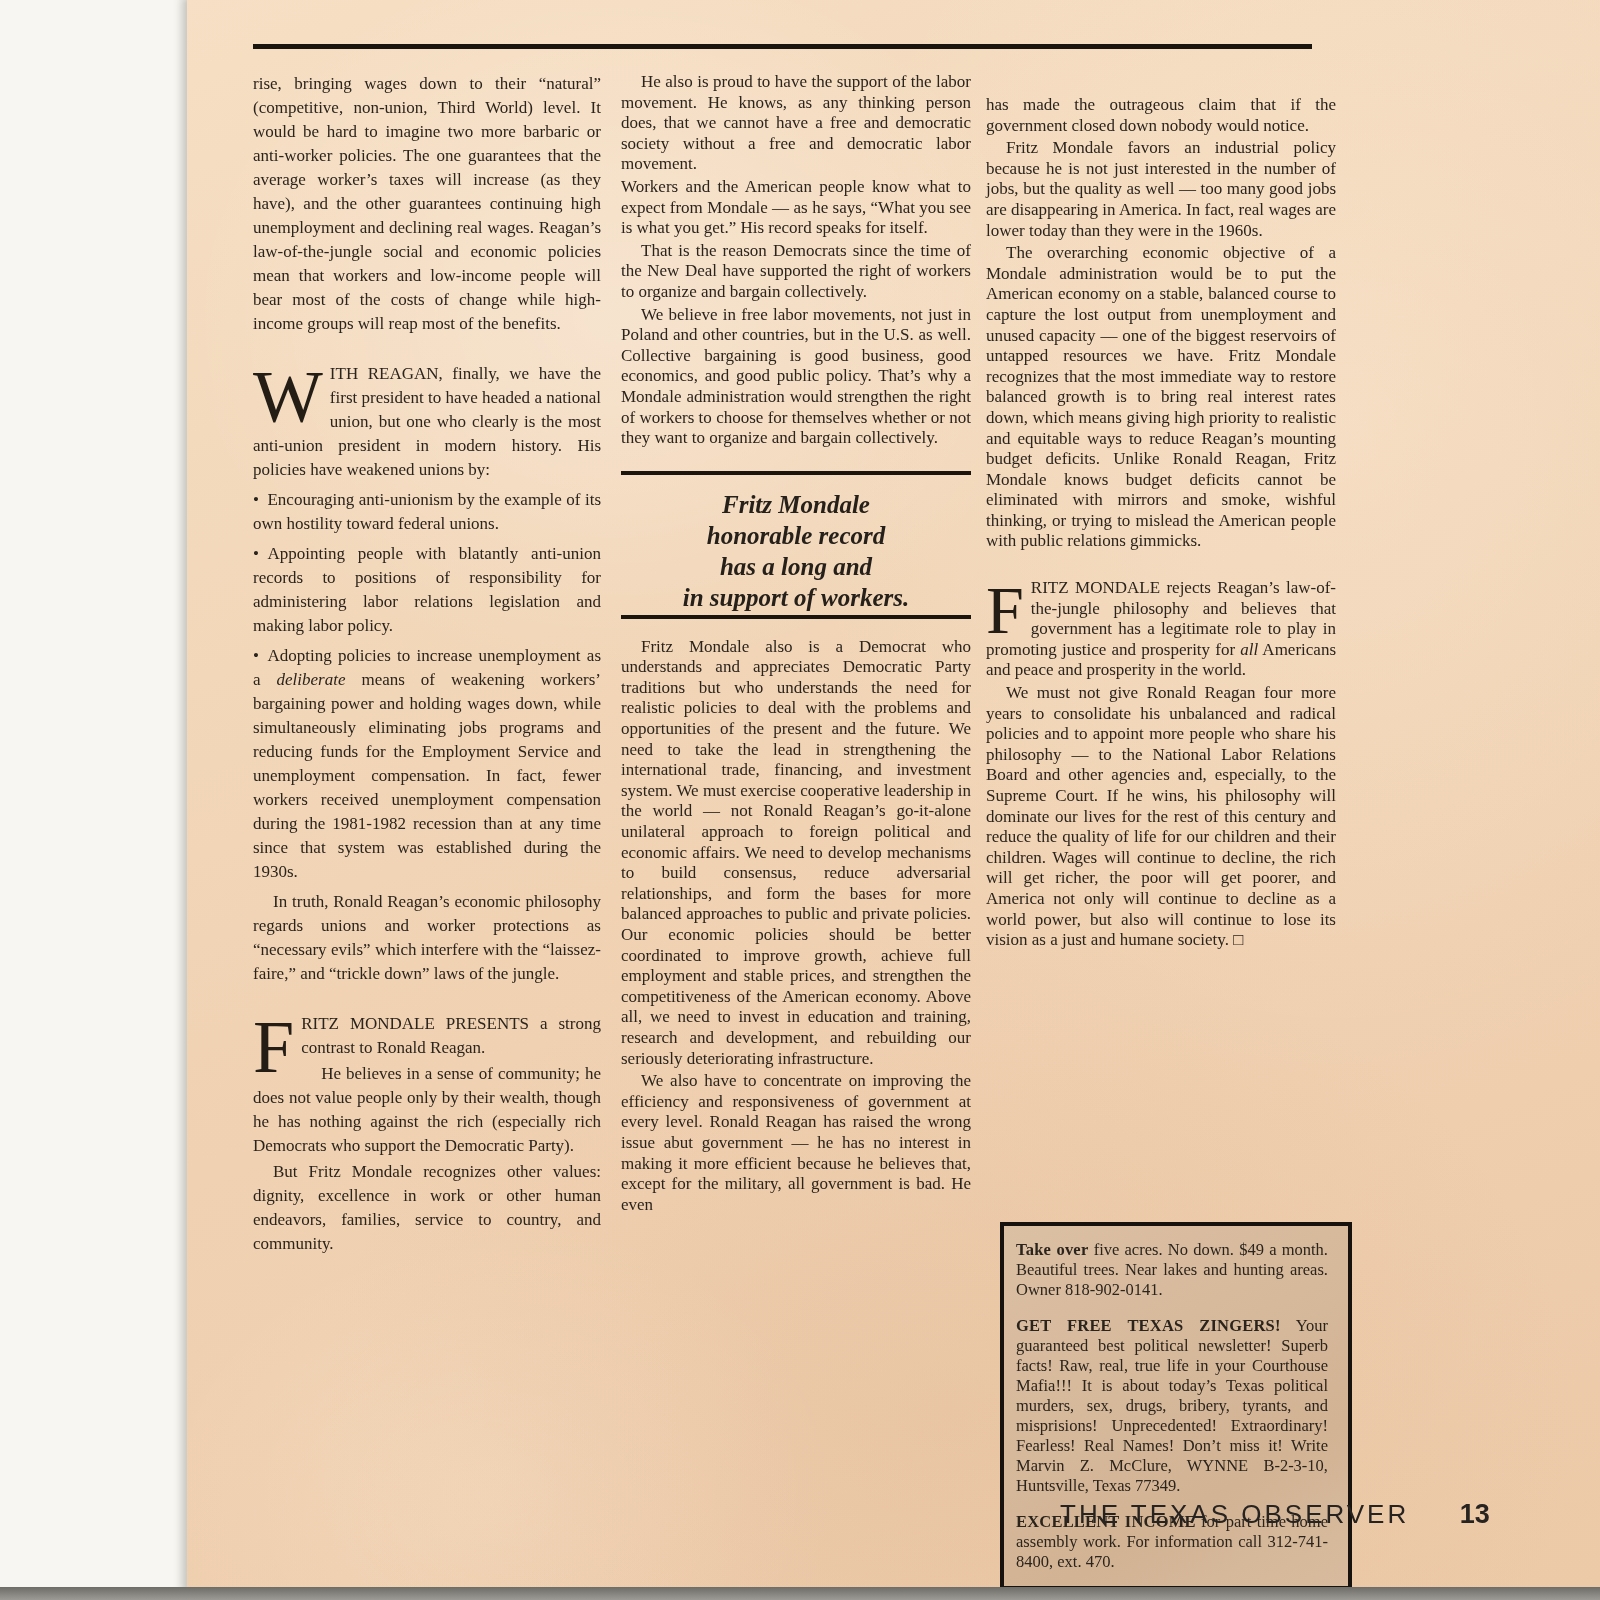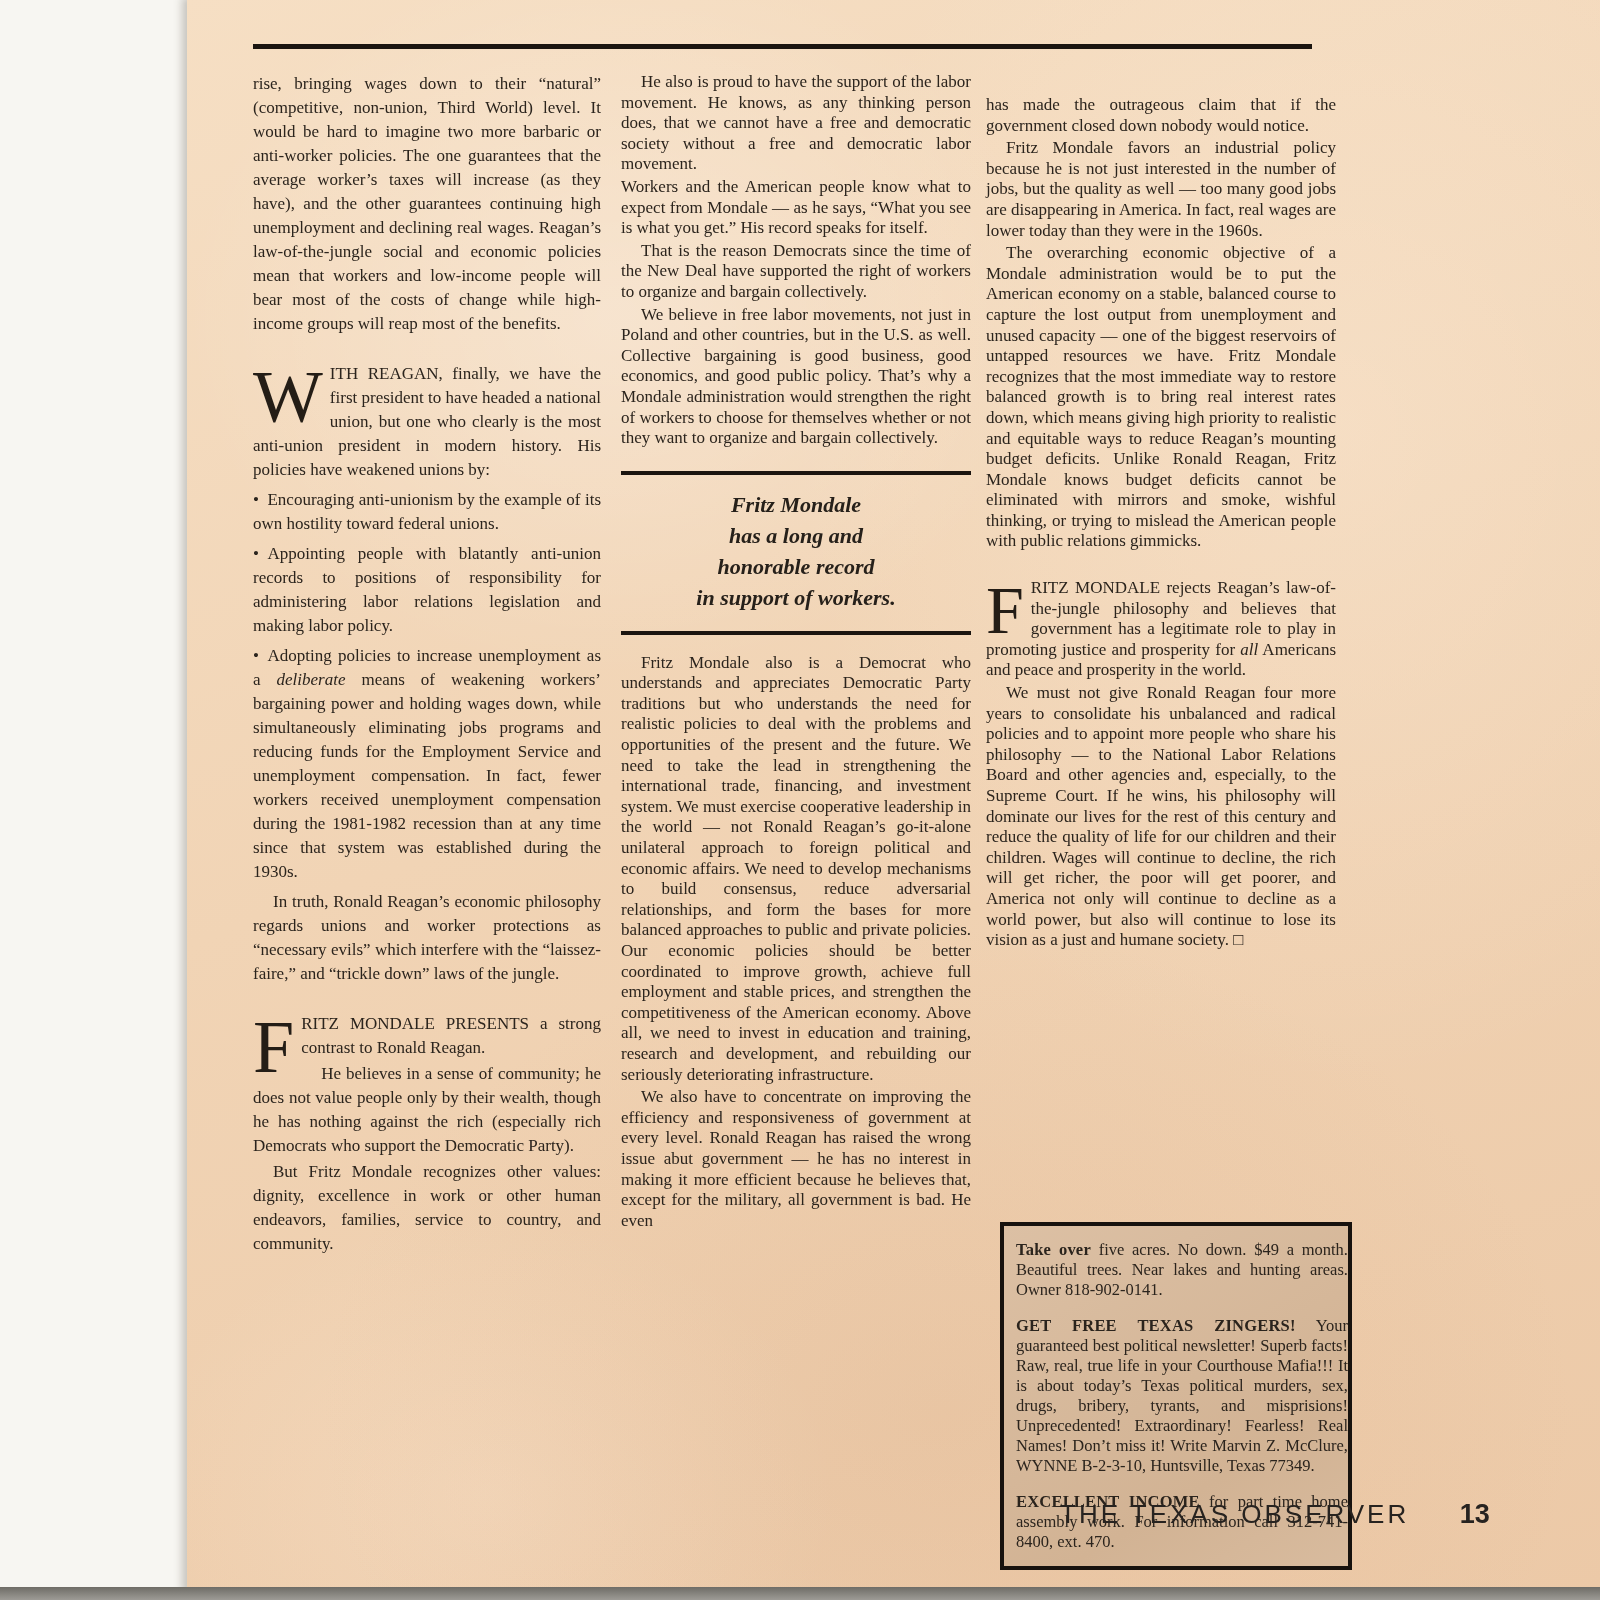--- a/index.html
+++ b/index.html
@@ -30,28 +30,28 @@
   .para{margin:0 0 2px 0;}
   .para.indent{text-indent:20px;}
   .bullet{margin:6px 0 6px 0;}
   .dcp{margin-top:26px;margin-bottom:2px;}
   .dc{
     float:left;font-size:68px;line-height:54px;padding:5px 7px 0 0;
     font-weight:400;color:#241d16;
   }
   .col-1 .dc{font-size:74px;line-height:60px;}
   .pq{
-    margin:22px 0 18px 0;padding:14px 6px 18px 6px;
+    margin:22px 0 18px 0;padding:14px 6px 2px 6px;
     border-top:4px solid #1b1510;border-bottom:4px solid #1b1510;
     text-align:center;font-weight:bold;font-style:italic;
-    font-size:22px;line-height:31px;color:#26201a;
+    font-size:25px;line-height:31px;color:#26201a;
   }
   .adbox{
     position:absolute;left:1000px;top:1222px;width:352px;
-    border:4px solid #17120e;padding:14px 0 12px 12px;box-sizing:border-box;
+    border:4px solid #17120e;padding:14px 20px 12px 12px;box-sizing:border-box;
     background:linear-gradient(150deg,#dcc0a4,#d2b394 70%,#d8bb9e);
     text-align:justify;font-size:16.5px;line-height:20px;color:#2b241d;
   }
   .ad{margin:0 0 16px 0;}
   .ad:last-child{margin-bottom:2px;}
   .ad b{letter-spacing:0.2px;}
   .footer{
     position:absolute;left:1060px;top:1499px;width:420px;
     font-family:"Liberation Sans","DejaVu Sans",sans-serif;
     color:#272320;white-space:nowrap;
@@ -77,22 +77,22 @@
     <p class="para indent"><span>He believes in a sense of community; he does not value people only by their wealth, though he has nothing against the rich (especially rich Democrats who support the Democratic Party).</span></p>
     <p class="para indent"><span>But Fritz Mondale recognizes other values: dignity, excellence in work or other human endeavors, families, service to country, and community.</span></p>
   </div>
 <div class="col col-2">
     <p class="para indent"><span>He also is proud to have the support of the labor movement. He knows, as any thinking person does, that we cannot have a free and democratic society without a free and democratic labor movement.</span></p>
     <p class="para"><span>Workers and the American people know what to expect from Mondale — as he says, “What you see is what you get.” His record speaks for itself.</span></p>
     <p class="para indent"><span>That is the reason Democrats since the time of the New Deal have supported the right of workers to organize and bargain collectively.</span></p>
     <p class="para indent"><span>We believe in free labor movements, not just in Poland and other countries, but in the U.S. as well. Collective bargaining is good business, good economics, and good public policy. That’s why a Mondale administration would strengthen the right of workers to choose for themselves whether or not they want to organize and bargain collectively.</span></p>
     <div class="pq">
       <div>Fritz Mondale</div>
+      <div>honorable record</div>
       <div>has a long and</div>
-      <div>honorable record</div>
       <div>in support of workers.</div>
     </div>
     <p class="para indent"><span>Fritz Mondale also is a Democrat who understands and appreciates Democratic Party traditions but who understands the need for realistic policies to deal with the problems and opportunities of the present and the future. We need to take the lead in strengthening the international trade, financing, and investment system. We must exercise cooperative leadership in the world — not Ronald Reagan’s go-it-alone unilateral approach to foreign political and economic affairs. We need to develop mechanisms to build consensus, reduce adversarial relationships, and form the bases for more balanced approaches to public and private policies. Our economic policies should be better coordinated to improve growth, achieve full employment and stable prices, and strengthen the competitiveness of the American economy. Above all, we need to invest in education and training, research and development, and rebuilding our seriously deteriorating infrastructure.</span></p>
     <p class="para indent"><span>We also have to concentrate on improving the efficiency and responsiveness of government at every level. Ronald Reagan has raised the wrong issue abut government — he has no interest in making it more efficient because he believes that, except for the military, all government is bad. He even</span></p>
   </div>
 <div class="col col-3">
     <p class="para"><span>has made the outrageous claim that if the government closed down nobody would notice.</span></p>
     <p class="para indent"><span>Fritz Mondale favors an industrial policy because he is not just interested in the number of jobs, but the quality as well — too many good jobs are disappearing in America. In fact, real wages are lower today than they were in the 1960s.</span></p>
     <p class="para indent"><span>The overarching economic objective of a Mondale administration would be to put the American economy on a stable, balanced course to capture the lost output from unemployment and unused capacity — one of the biggest reservoirs of untapped resources we have. Fritz Mondale recognizes that the most immediate way to restore balanced growth is to bring real interest rates down, which means giving high priority to realistic and equitable ways to reduce Reagan’s mounting budget deficits. Unlike Ronald Reagan, Fritz Mondale knows budget deficits cannot be eliminated with mirrors and smoke, wishful thinking, or trying to mislead the American people with public relations gimmicks.</span></p>
     <p class="para dcp"><span class="dc">F</span><span>RITZ MONDALE rejects Reagan’s law-of-the-jungle philosophy and believes that government has a legitimate role to play in promoting justice and prosperity for </span><i>all</i><span> Americans and peace and prosperity in the world.</span></p>

